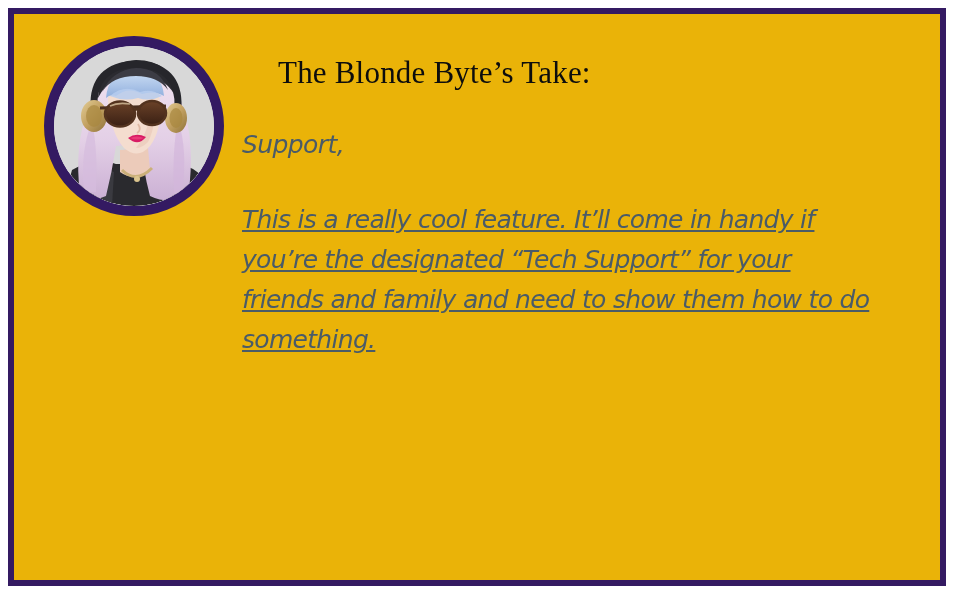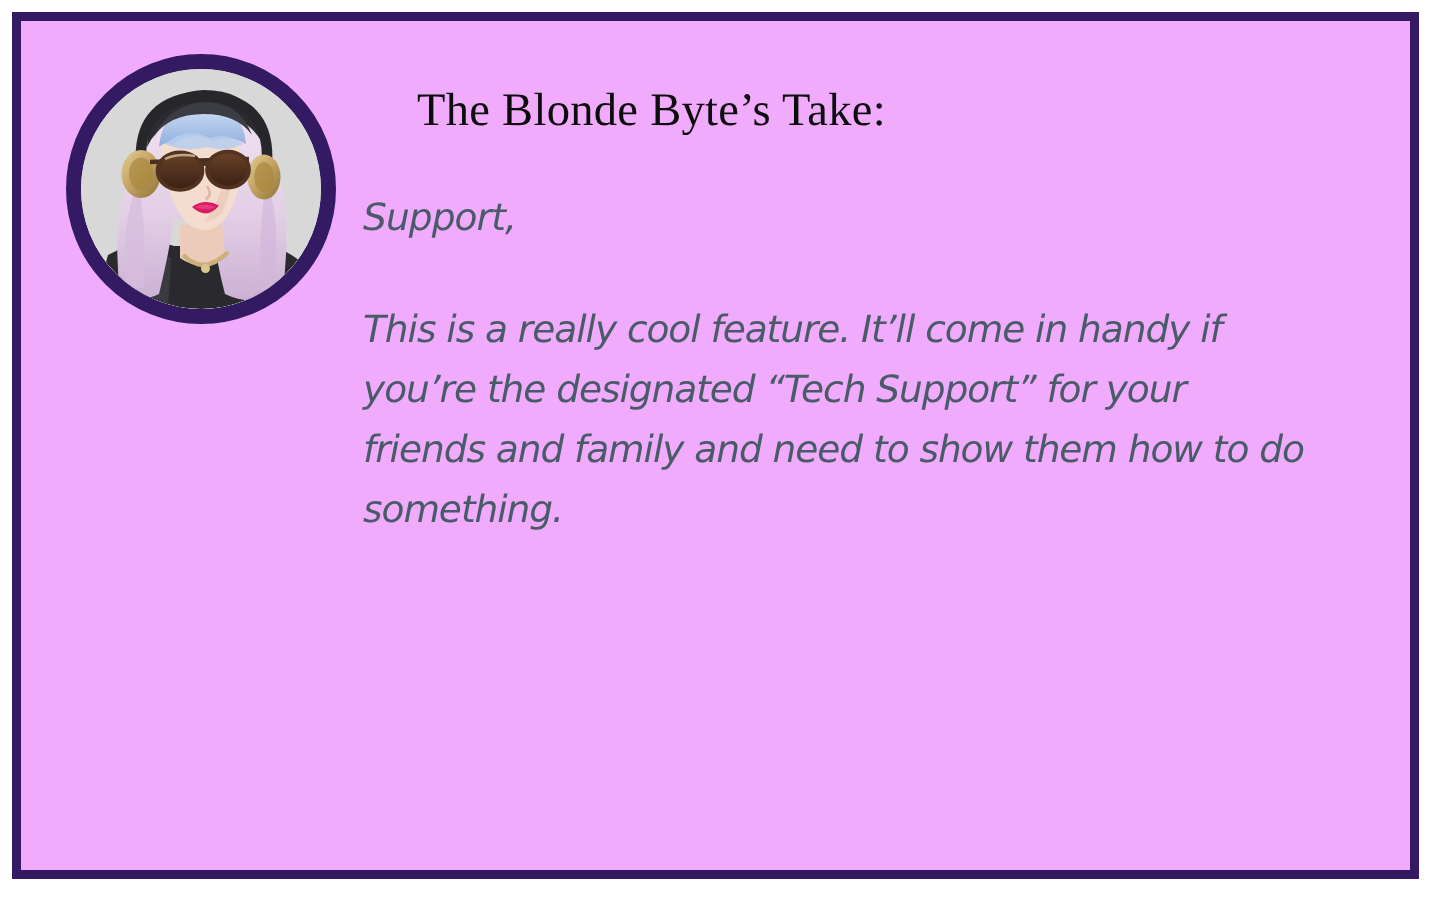--- a/index.html
+++ b/index.html
@@ -13,21 +13,21 @@
     overflow: hidden;
     font-family: "Liberation Sans", sans-serif;
   }
 
   .callout-card {
     position: absolute;
     left: 8px;
     top: 8px;
     width: 938px;
     height: 578px;
-    background: #f0abfc;
+    background: #eab308;
     border: 6px solid #341a62;
     box-sizing: border-box;
   }
 
   .avatar {
     position: absolute;
     left: 30px;
     top: 22px;
     width: 180px;
     height: 180px;
@@ -85,20 +85,21 @@
 
   .callout-body {
     font-family: "DejaVu Sans", "Liberation Sans", sans-serif;
     font-style: italic;
     font-size: 25px;
     color: #4a5b68;
     margin: 40px 0 0 0;
     line-height: 40px;
     letter-spacing: -0.7px;
     max-width: 630px;
+    text-decoration: underline;
   }
 </style>
 </head>
 <body>
 
 <div class="callout-card">
 
   <div class="avatar">
     <div class="avatar-photo">
       <svg viewBox="0 0 160 160" preserveAspectRatio="xMidYMid slice">

